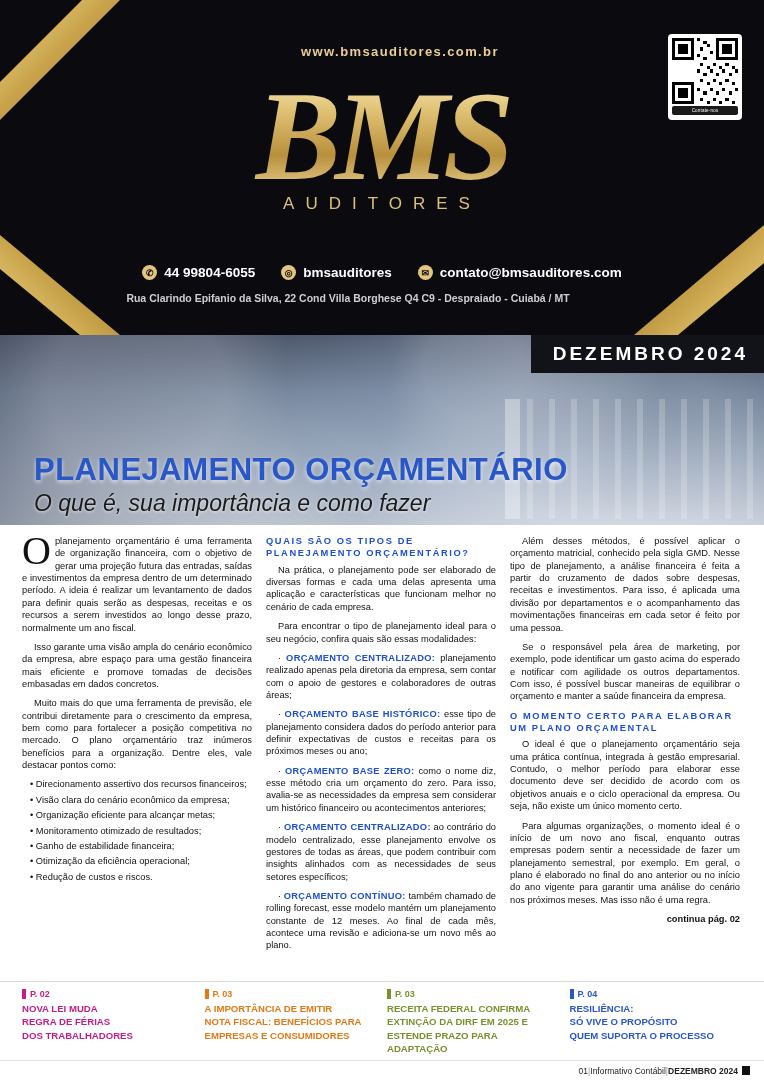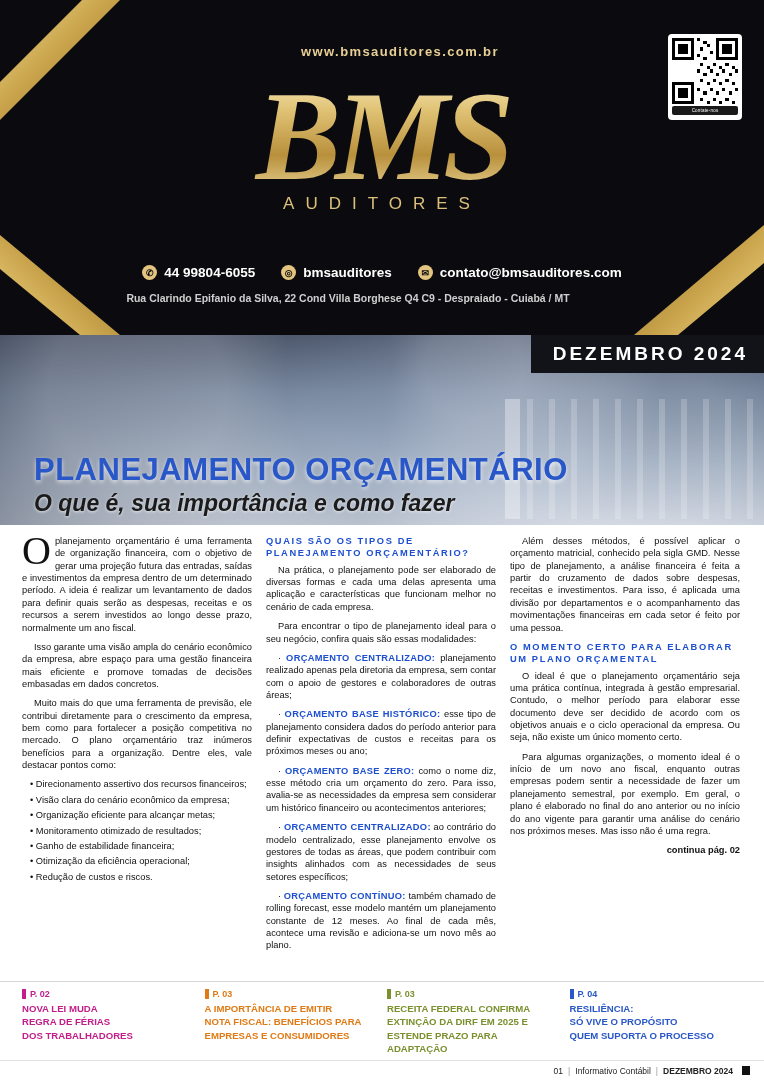--- a/index.html
+++ b/index.html
@@ -170,21 +170,21 @@
     color: #2957c8;
     font-size: 31px;
     font-weight: bold;
     letter-spacing: .5px;
     text-shadow: 0 2px 4px rgba(255,255,255,.65);
   }
   .hero-sub {
     color: #1b1b1b;
     font-size: 23px;
     font-style: italic;
-    font-weight: bold;
+    font-weight: normal;
     margin-top: 2px;
     text-shadow: 0 1px 3px rgba(255,255,255,.7);
   }
 
   
   .article {
     padding: 10px 22px 0 22px;
     display: flex;
     gap: 14px;
   }
@@ -251,21 +251,20 @@
   }
 
   
   .page-footer {
     position: absolute; bottom: 0; left: 0; width: 764px;
     height: 20px;
     display: flex; align-items: center; justify-content: flex-end;
     padding-right: 14px;
     font-size: 8.5px; color: #222;
     border-top: 1px solid #e2e2e2;
-    gap: 5px;
   }
   .page-footer .sep { color: #999; }
   .foot-mark { display:inline-block; width:8px; height:9px; background:#111; margin-left:4px; }
 </style>
 </head>
 <body>
 
 <div class="header">
   <div class="corner-tl"></div>
   <div class="corner-tl2"></div>
@@ -396,20 +395,21 @@
 
     <p>·&nbsp;<span class="inline-lead">ORÇAMENTO CENTRALIZADO:</span><span> planejamento realizado apenas pela diretoria da empresa, sem contar com o apoio de gestores e colaboradores de outras áreas;</span></p>
     <p>·&nbsp;<span class="inline-lead">ORÇAMENTO BASE HISTÓRICO:</span><span> esse tipo de planejamento considera dados do período anterior para definir expectativas de custos e receitas para os próximos meses ou ano;</span></p>
     <p>·&nbsp;<span class="inline-lead">ORÇAMENTO BASE ZERO:</span><span> como o nome diz, esse método cria um orçamento do zero. Para isso, avalia-se as necessidades da empresa sem considerar um histórico financeiro ou acontecimentos anteriores;</span></p>
     <p>·&nbsp;<span class="inline-lead">ORÇAMENTO CENTRALIZADO:</span><span> ao contrário do modelo centralizado, esse planejamento envolve os gestores de todas as áreas, que podem contribuir com insights alinhados com as necessidades de seus setores específicos;</span></p>
     <p>·&nbsp;<span class="inline-lead">ORÇAMENTO CONTÍNUO:</span><span> também chamado de rolling forecast, esse modelo mantém um planejamento constante de 12 meses. Ao final de cada mês, acontece uma revisão e adiciona-se um novo mês ao plano.</span></p>
   </div>
 
   <div class="col">
     <p>Além desses métodos, é possível aplicar o orçamento matricial, conhecido pela sigla GMD. Nesse tipo de planejamento, a análise financeira é feita a partir do cruzamento de dados sobre despesas, receitas e investimentos. Para isso, é aplicada uma divisão por departamentos e o acompanhamento das movimentações financeiras em cada setor é feito por uma pessoa.</p>
+    <p>Se o responsável pela área de marketing, por exemplo, pode identificar um gasto acima do esperado e notificar com agilidade os outros departamentos. Com isso, é possível buscar maneiras de equilibrar o orçamento e manter a saúde financeira da empresa.</p>
     <div class="subhead">O MOMENTO CERTO PARA ELABORAR UM PLANO ORÇAMENTAL</div>
     <p>O ideal é que o planejamento orçamentário seja uma prática contínua, integrada à gestão empresarial. Contudo, o melhor período para elaborar esse documento deve ser decidido de acordo com os objetivos anuais e o ciclo operacional da empresa. Ou seja, não existe um único momento certo.</p>
     <p>Para algumas organizações, o momento ideal é o início de um novo ano fiscal, enquanto outras empresas podem sentir a necessidade de fazer um planejamento semestral, por exemplo. Em geral, o plano é elaborado no final do ano anterior ou no início do ano vigente para garantir uma análise do cenário nos próximos meses. Mas isso não é uma regra.</p>
     <div class="contin">continua pág. 02</div>
   </div>
 </div>
 
 <div class="teasers">
   <div class="teaser">
     <div class="tnum">

